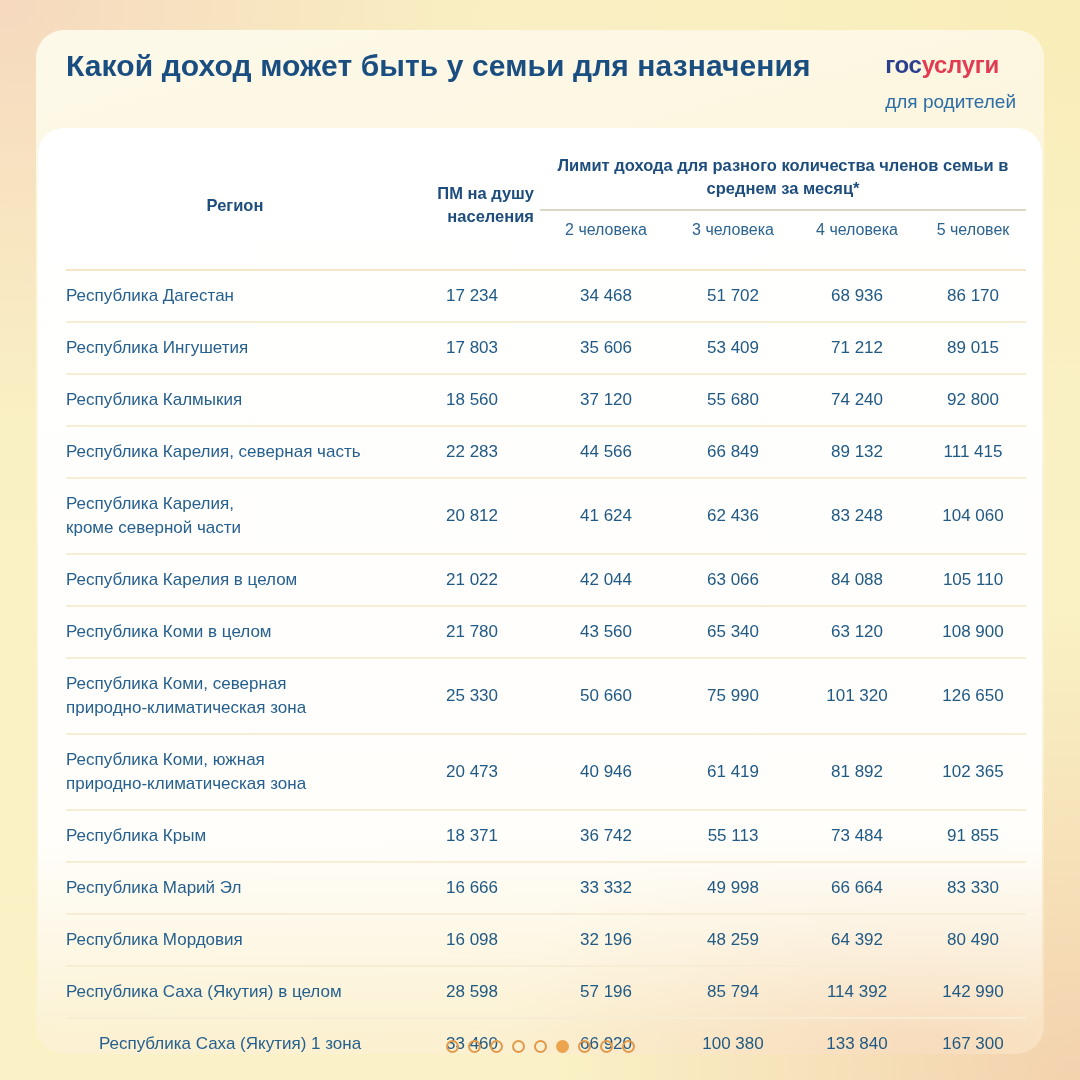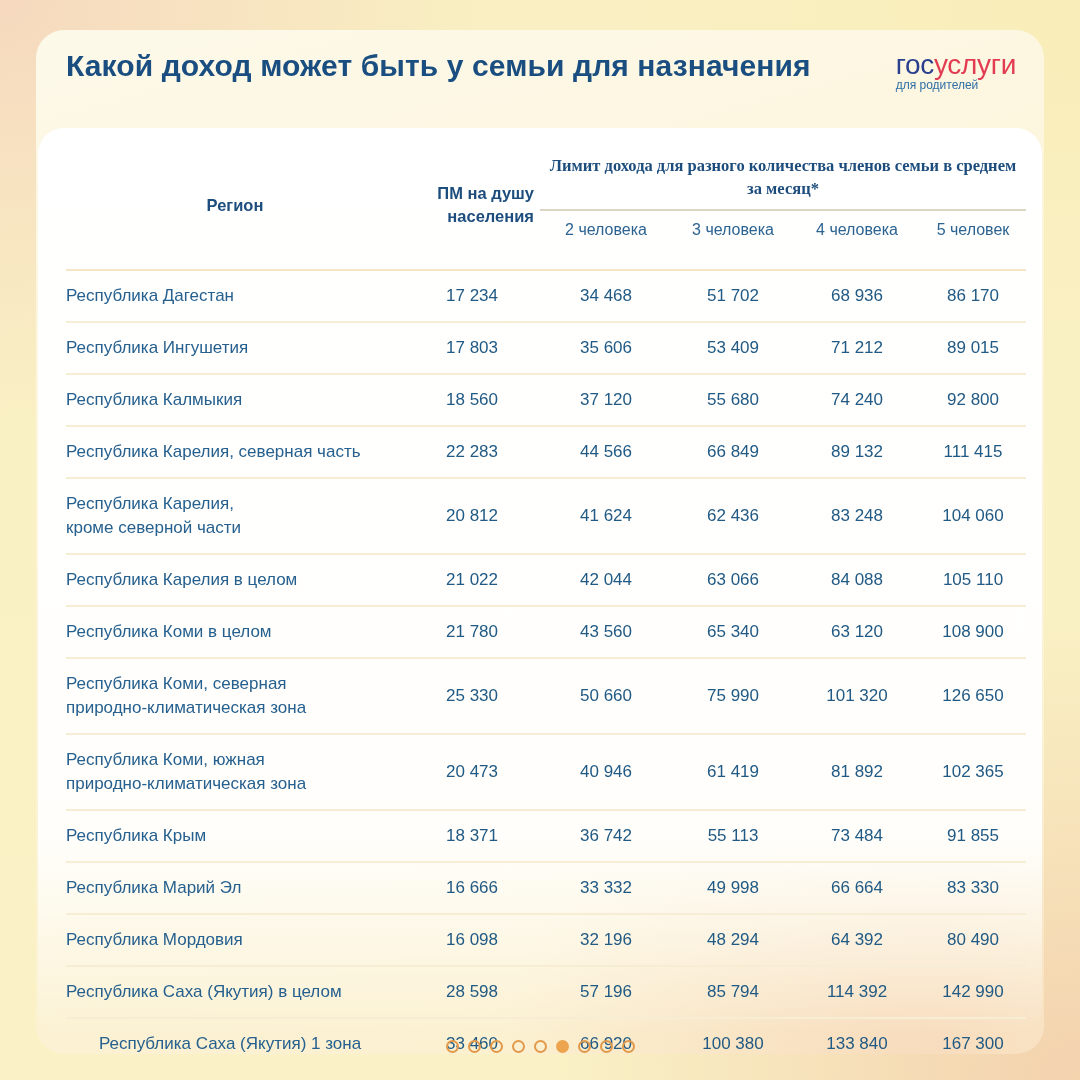--- a/index.html
+++ b/index.html
@@ -22,35 +22,35 @@
   }
   .card-top {
     display:flex; justify-content:space-between; align-items:flex-start;
     padding:16px 28px 0 30px; height:108px;
   }
   .title {
     font-size:30px; line-height:40px; font-weight:700; color:#1a4e80;
     letter-spacing:0.1px; max-width:820px;
   }
   .logo { padding-top:7px; }
-  .logo-line { font-size:28px; font-weight:400; letter-spacing:-0.3px; line-height:24px; }
+  .logo-line { font-size:24px; font-weight:700; letter-spacing:-0.3px; line-height:24px; }
   .logo-gos { color:#2b3f8f; }
   .logo-uslugi { color:#e23b52; }
-  .logo-sub { font-size:12px; color:#2e6ea6; margin-top:1px; }
+  .logo-sub { font-size:19px; color:#2e6ea6; margin-top:14px; }
   .panel {
     position:absolute; left:2px; right:2px; top:98px; height:906px;
     border-radius:26px;
     background:linear-gradient(180deg, #ffffff 0%, #fffefb 78%, rgba(255,254,248,0) 100%);
     padding:12px 16px 0 28px;
   }
   table { border-collapse:collapse; width:100%; table-layout:fixed; }
   thead th { color:#1d4d7d; font-weight:700; font-size:16.5px; vertical-align:middle; }
   .th-region { text-align:center; border-bottom:2px solid #f3e5c6; line-height:22px; }
   .th-pm { text-align:right; border-bottom:2px solid #f3e5c6; line-height:23px; padding:0 6px; }
-  .th-limit { border-bottom:2px solid #ddd6c2; padding:14px 6px 9px; line-height:23px;font-family:Liberation Serif, serif; }
+  .th-limit { border-bottom:2px solid #ddd6c2; padding:14px 6px 9px; line-height:23px; }
   .th-sub { text-align:center; font-weight:400; color:#2c6391; font-size:16px;
             padding:10px 0 30px; border-bottom:2px solid #f3e5c6; }
   tbody td {
     border-bottom:2px solid #f7ecd4; padding:13px 0; font-size:17px;
     color:#215a84; text-align:center; line-height:24px; vertical-align:middle;
   }
   tbody td.region { text-align:left; color:#26608f; white-space:pre-line; padding-right:10px; }
   tbody tr:last-child td { border-bottom:none;text-align:center; }
   .dots {
     position:absolute; left:0; right:0; top:1040px;
@@ -185,21 +185,21 @@
             <td class="num">16 666</td>
             <td class="num">33 332</td>
             <td class="num">49 998</td>
             <td class="num">66 664</td>
             <td class="num">83 330</td>
           </tr>
           <tr>
             <td class="region">Республика Мордовия</td>
             <td class="num">16 098</td>
             <td class="num">32 196</td>
-            <td class="num">48 294</td>
+            <td class="num">48 259</td>
             <td class="num">64 392</td>
             <td class="num">80 490</td>
           </tr>
           <tr>
             <td class="region">Республика Саха (Якутия) в целом</td>
             <td class="num">28 598</td>
             <td class="num">57 196</td>
             <td class="num">85 794</td>
             <td class="num">114 392</td>
             <td class="num">142 990</td>

